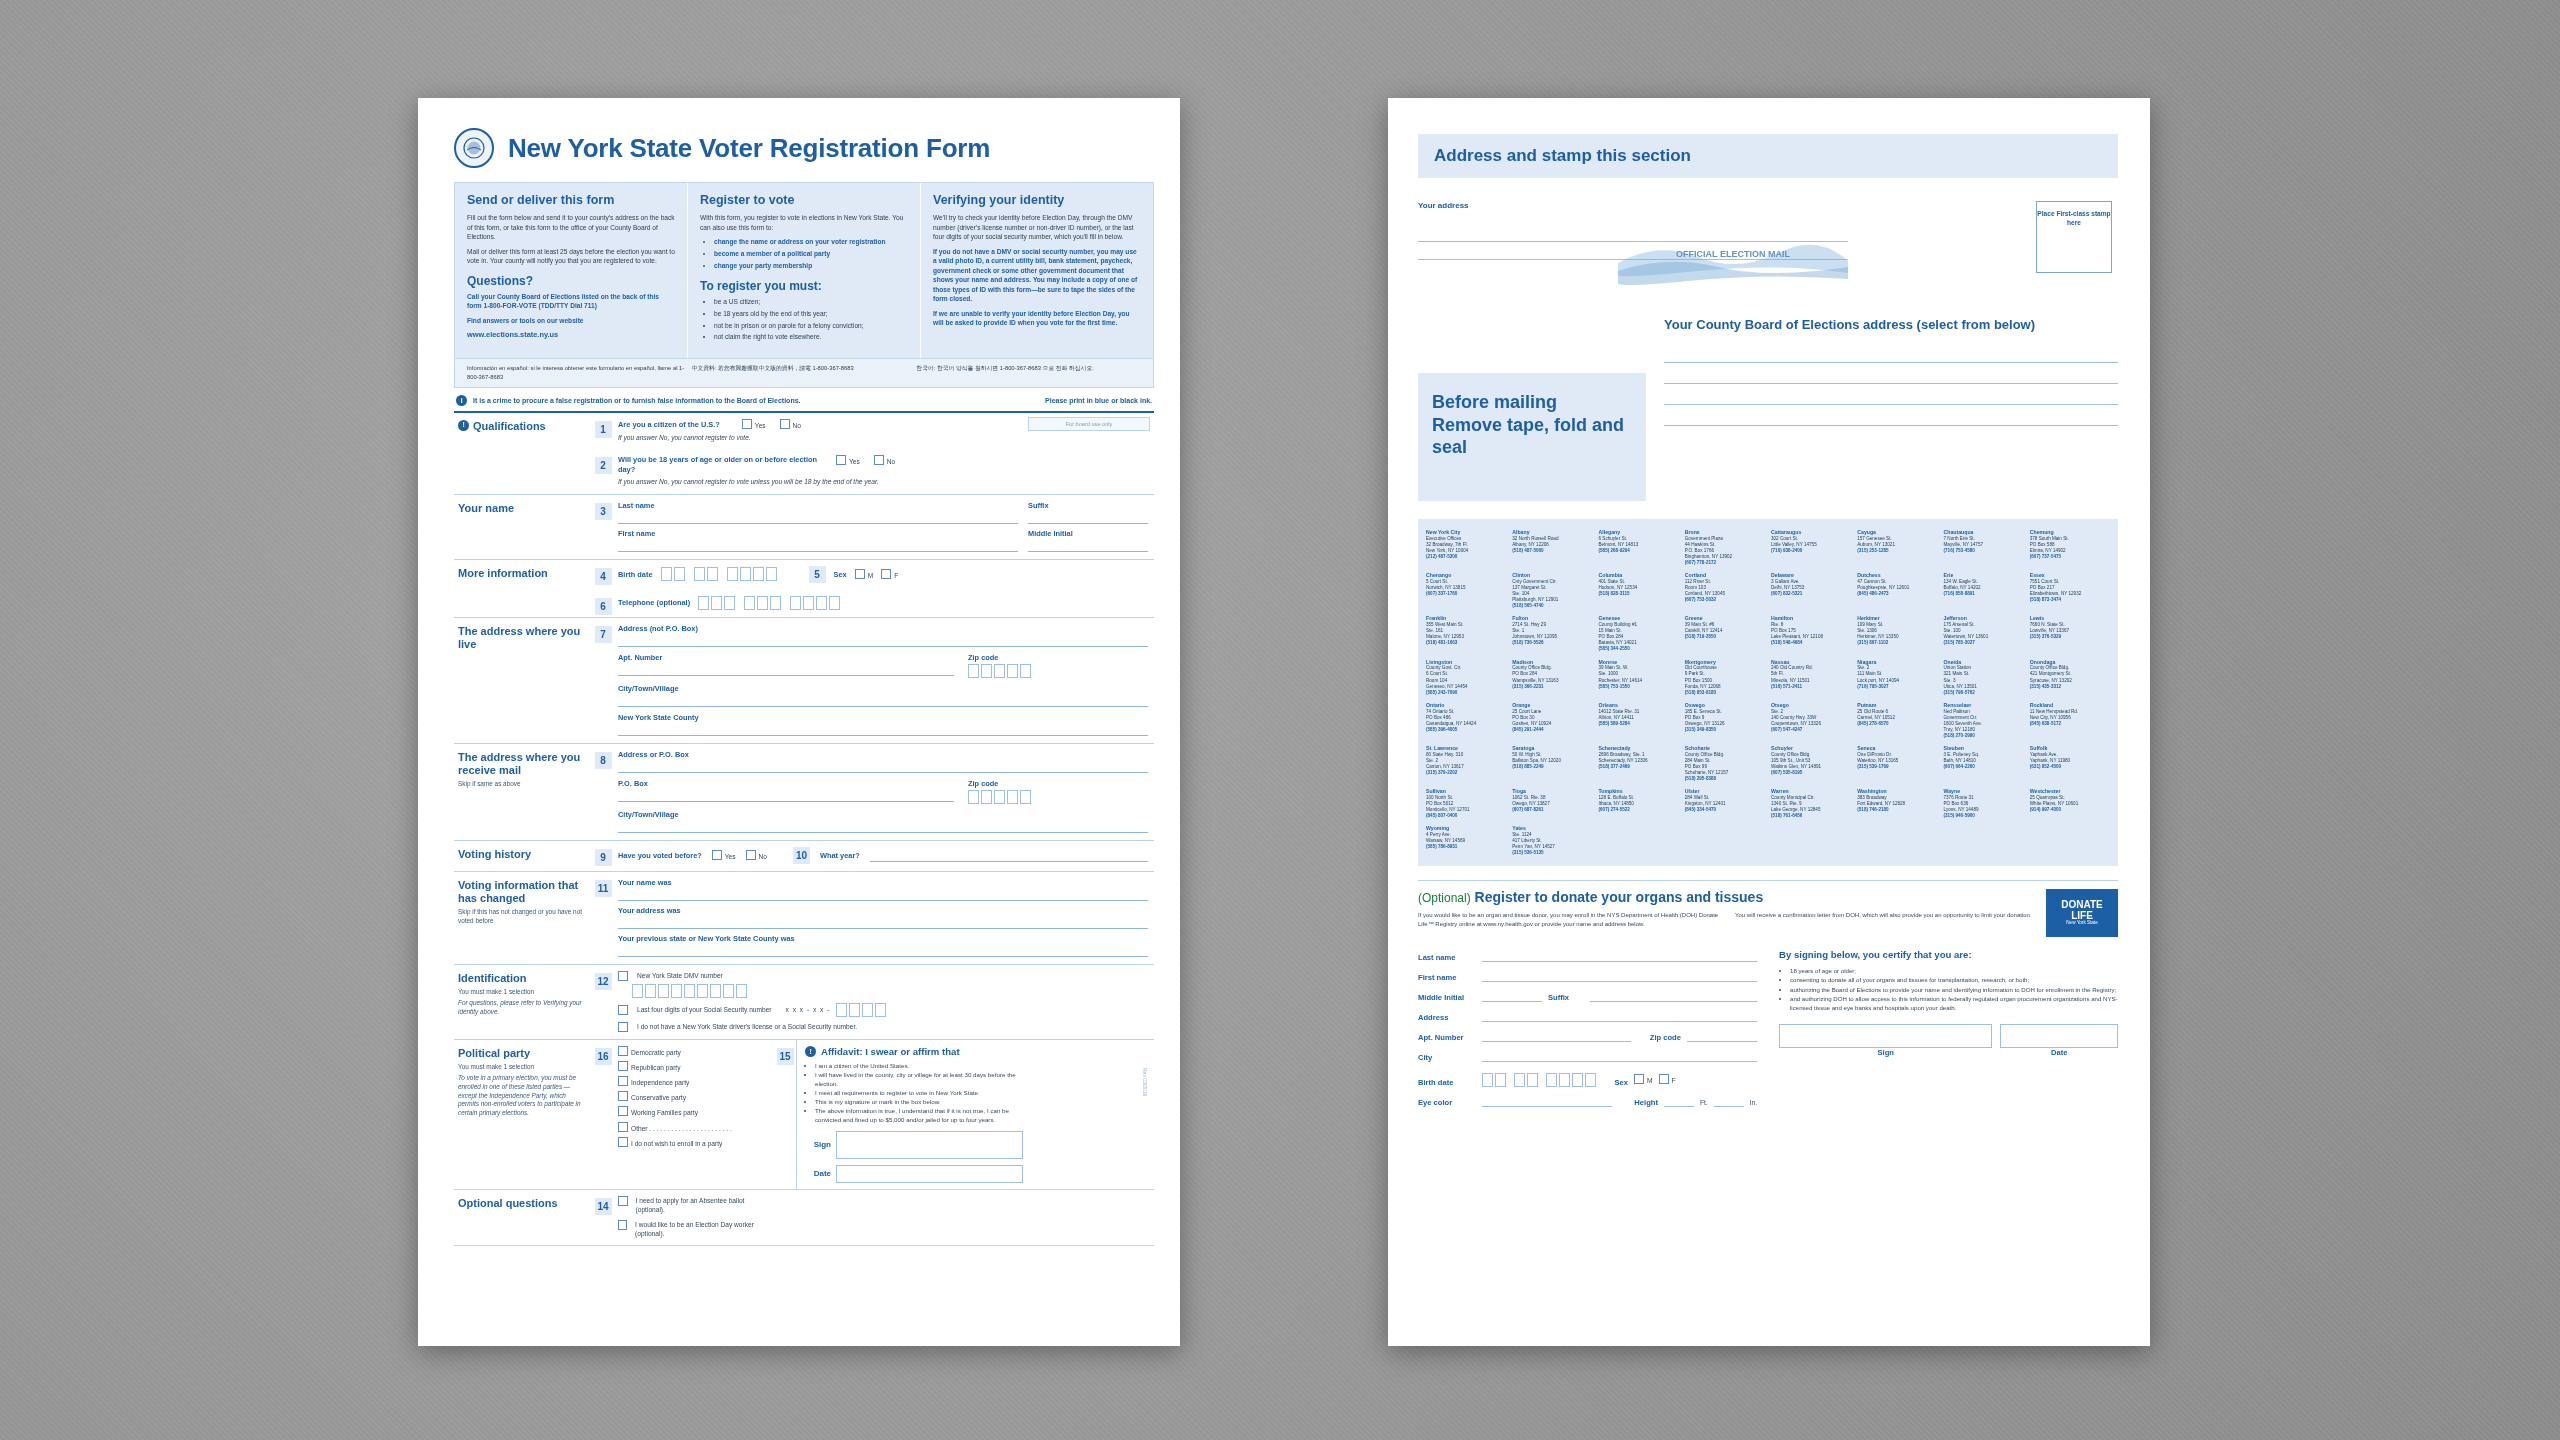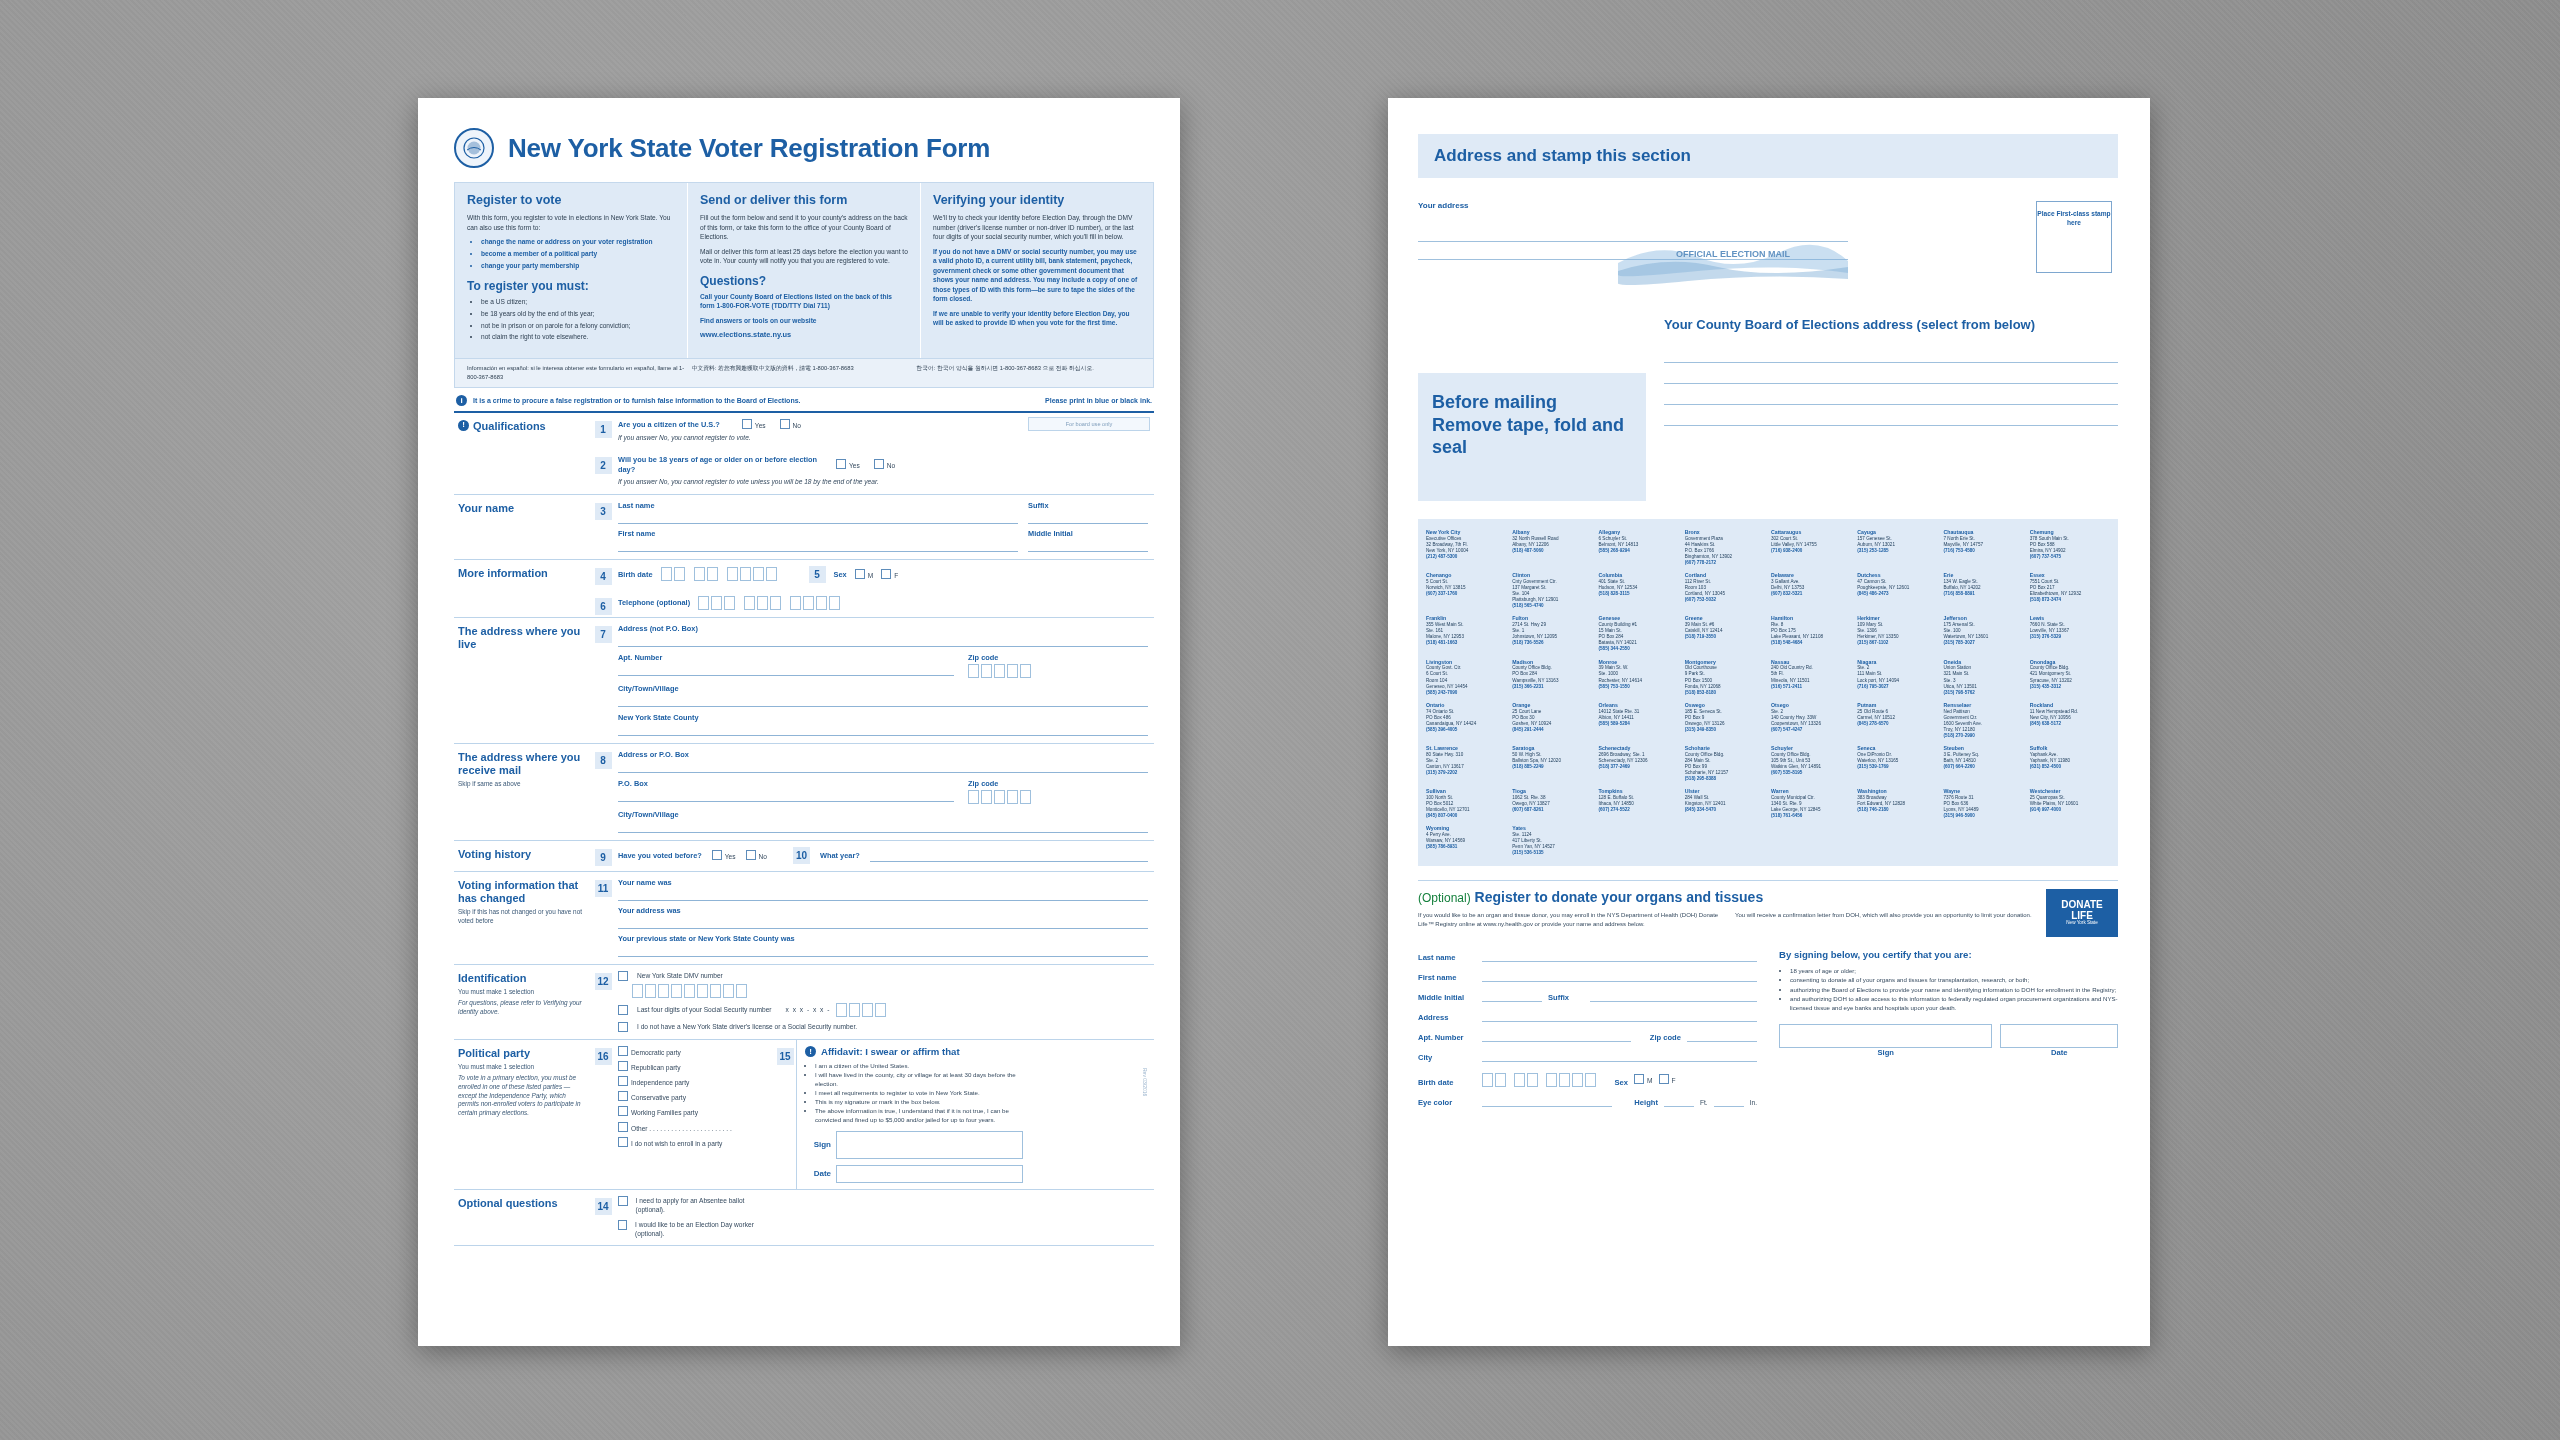--- a/index.html
+++ b/index.html
@@ -144,45 +144,45 @@
           <circle cx="11" cy="11" r="10" fill="none" stroke="#1d5fa4" stroke-width="1.2"></circle>
           <circle cx="11" cy="11" r="6.5" fill="#1d5fa4" opacity=".35"></circle>
           <path d="M4 13 Q11 8 18 13" fill="none" stroke="#1d5fa4" stroke-width="1"></path>
         </svg>
       </div>
       <div class="title">New York State Voter Registration Form</div>
     </div>
 
     <div class="band">
       <div class="col">
+        <h3>Send or deliver this form</h3>
+        <p>Fill out the form below and send it to your county's address on the back of this form, or take this form to the office of your County Board of Elections.</p>
+        <p>Mail or deliver this form at least 25 days before the election you want to vote in. Your county will notify you that you are registered to vote.</p>
+        <h4>Questions?</h4>
+        <p class="bluebold">Call your County Board of Elections listed on the back of this form 1-800-FOR-VOTE  (TDD/TTY Dial 711)</p>
+        <p class="bluebold">Find answers or tools on our website</p>
+        <div class="url">www.elections.state.ny.us</div>
+      </div>
+      <div class="col">
         <h3>Register to vote</h3>
         <p>With this form, you register to vote in elections in New York State. You can also use this form to:</p>
         <ul>
           <li class="bluebold">change the name or address on your voter registration</li>
           <li class="bluebold">become a member of a political party</li>
           <li class="bluebold">change your party membership</li>
         </ul>
         <h4>To register you must:</h4>
         <ul>
           <li>be a US citizen;</li>
           <li>be 18 years old by the end of this year;</li>
           <li>not be in prison or on parole for a felony conviction;</li>
           <li>not claim the right to vote elsewhere.</li>
         </ul>
       </div>
       <div class="col">
-        <h3>Send or deliver this form</h3>
-        <p>Fill out the form below and send it to your county's address on the back of this form, or take this form to the office of your County Board of Elections.</p>
-        <p>Mail or deliver this form at least 25 days before the election you want to vote in. Your county will notify you that you are registered to vote.</p>
-        <h4>Questions?</h4>
-        <p class="bluebold">Call your County Board of Elections listed on the back of this form 1-800-FOR-VOTE  (TDD/TTY Dial 711)</p>
-        <p class="bluebold">Find answers or tools on our website</p>
-        <div class="url">www.elections.state.ny.us</div>
-      </div>
-      <div class="col">
         <h3>Verifying your identity</h3>
         <p>We'll try to check your identity before Election Day, through the DMV number (driver's license number or non-driver ID number), or the last four digits of your social security number, which you'll fill in below.</p>
         <p class="bluebold">If you do not have a DMV or social security number, you may use a valid photo ID, a current utility bill, bank statement, paycheck, government check or some other government document that shows your name and address. You may include a copy of one of those types of ID with this form—be sure to tape the sides of the form closed.</p>
         <p class="bluebold">If we are unable to verify your identity before Election Day, you will be asked to provide ID when you vote for the first time.</p>
       </div>
     </div>
 
     <div class="langband">
       <div>Información en español: si le interesa obtener este formulario en español, llame al 1-800-367-8683</div>
       <div>中文資料: 若您有興趣獲取中文版的資料，請電 1-800-367-8683</div>
@@ -216,21 +216,21 @@
           </div>
           <div style="padding:4px 4px 0 0;">
             <div class="officeonly">For board use only</div>
           </div>
         </div>
         <div style="display:flex;">
           <div class="fnum">
               <div class="numbox">2</div>
             </div>
           <div class="fbody">
-            <div style="display:flex;align-items:center;">
+            <div style="display:flex;align-items:flex-start;">
               <span class="lbl" style="max-width:200px;display:inline-block;line-height:1.3;">Will you be 18 years of age or older on or before election day?</span>
               <span style="margin-left:18px;"><span class="chk"></span><span class="txt">Yes</span></span>
               <span style="margin-left:14px;"><span class="chk"></span><span class="txt">No</span></span>
             </div>
             <div class="txt ital" style="margin-top:3px;">If you answer No, you cannot register to vote unless you will be 18 by the end of the year.</div>
           </div>
         </div>
       </div>
     </div>
 

